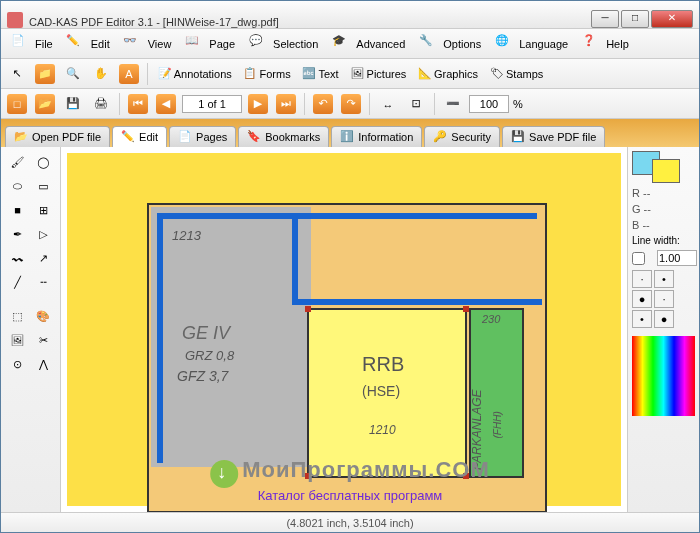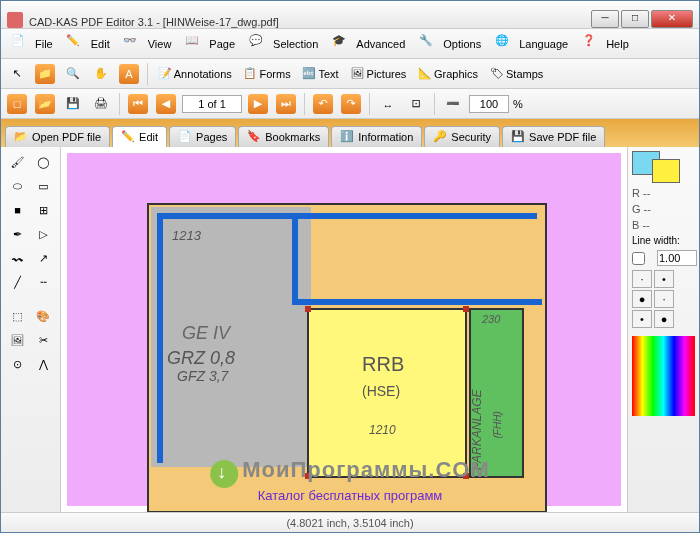--- a/index.html
+++ b/index.html
@@ -27,21 +27,21 @@
 .tab { background: linear-gradient(#f0f0f0, #d8d8d8); border: 1px solid #aaa; border-bottom: none; border-radius: 4px 4px 0 0; padding: 3px 8px; display: flex; align-items: center; gap: 4px; cursor: pointer; font-size: 10px; }
 .tab.active { background: #fff; }
 .tab-icon { width: 14px; height: 14px; }
 
 .content { flex: 1; display: flex; background: #fff; }
 .left-tools { width: 60px; background: linear-gradient(#fafafa, #ececec); border-right: 1px solid #ccc; padding: 4px; display: flex; flex-direction: column; gap: 2px; align-items: center; }
 .tool-row { display: flex; gap: 4px; }
 .lt { width: 22px; height: 22px; border: 1px solid transparent; display: flex; align-items: center; justify-content: center; cursor: pointer; }
 
 .canvas-area { flex: 1; background: #fff; position: relative; overflow: hidden; padding: 6px; }
-.canvas { width: 100%; height: 100%; background: #f0abfc; position: relative; }
+.canvas { width: 100%; height: 100%; background: #fde047; position: relative; }
 
 .right-panel { width: 72px; background: linear-gradient(#fafafa, #ececec); border-left: 1px solid #ccc; padding: 4px; display: flex; flex-direction: column; gap: 4px; }
 .swatch-row { display: flex; gap: 2px; }
 .swatch { width: 28px; height: 24px; border: 1px solid #666; }
 .rgb-row { display: flex; justify-content: space-between; font-size: 9px; color: #555; }
 .lw-input { width: 40px; border: 1px solid #aaa; padding: 1px; }
 .dot-grid { display: flex; flex-wrap: wrap; gap: 2px; }
 .dot-btn { width: 20px; height: 18px; border: 1px solid #aaa; background: #f4f4f4; display: flex; align-items: center; justify-content: center; cursor: pointer; }
 .color-picker { width: 100%; height: 80px; background: linear-gradient(to right, red, yellow, lime, cyan, blue, magenta, red); margin-top: 4px; }
 
@@ -276,21 +276,21 @@
           <div class="blue-line" style="left:145px;top:40px;width:6px;height:90px"></div>
           <div class="blue-line" style="left:145px;top:126px;width:250px;height:6px"></div>
           <div class="bg-yellow" style="left:160px;top:135px;width:160px;height:170px"></div>
           <div class="bg-green" style="left:322px;top:135px;width:55px;height:170px"></div>
           <div class="red-sq" style="left:158px;top:133px"></div>
           <div class="red-sq" style="left:316px;top:133px"></div>
           <div class="red-sq" style="left:158px;top:300px"></div>
           <div class="red-sq" style="left:316px;top:300px"></div>
           <div class="dwg-text" style="left:25px;top:55px">1213</div>
           <div class="dwg-text dwg-text-bold" style="left:35px;top:150px">GE IV</div>
-          <div class="dwg-text" style="left:20px;top:175px;font-size:18px">GRZ 0,8</div>
+          <div class="dwg-text" style="left:38px;top:175px;font-size:13px">GRZ 0,8</div>
           <div class="dwg-text" style="left:30px;top:195px;font-size:14px">GFZ 3,7</div>
           <div class="dwg-text" style="left:215px;top:180px;font-size:20px;font-style:normal">RRB</div>
           <div class="dwg-text" style="left:215px;top:210px;font-size:14px;font-style:normal">(HSE)</div>
           <div class="dwg-text" style="left:222px;top:250px;font-size:12px">1210</div>
           <div class="dwg-text" style="left:335px;top:140px;font-size:11px">230</div>
           <div class="dwg-text" style="left:330px;top:290px;font-size:12px;transform:rotate(-90deg);transform-origin:left">PARKANLAGE</div>
           <div class="dwg-text" style="left:350px;top:260px;font-size:10px;transform:rotate(-90deg);transform-origin:left">(FHH)</div>
 
         </div>
       </div>

